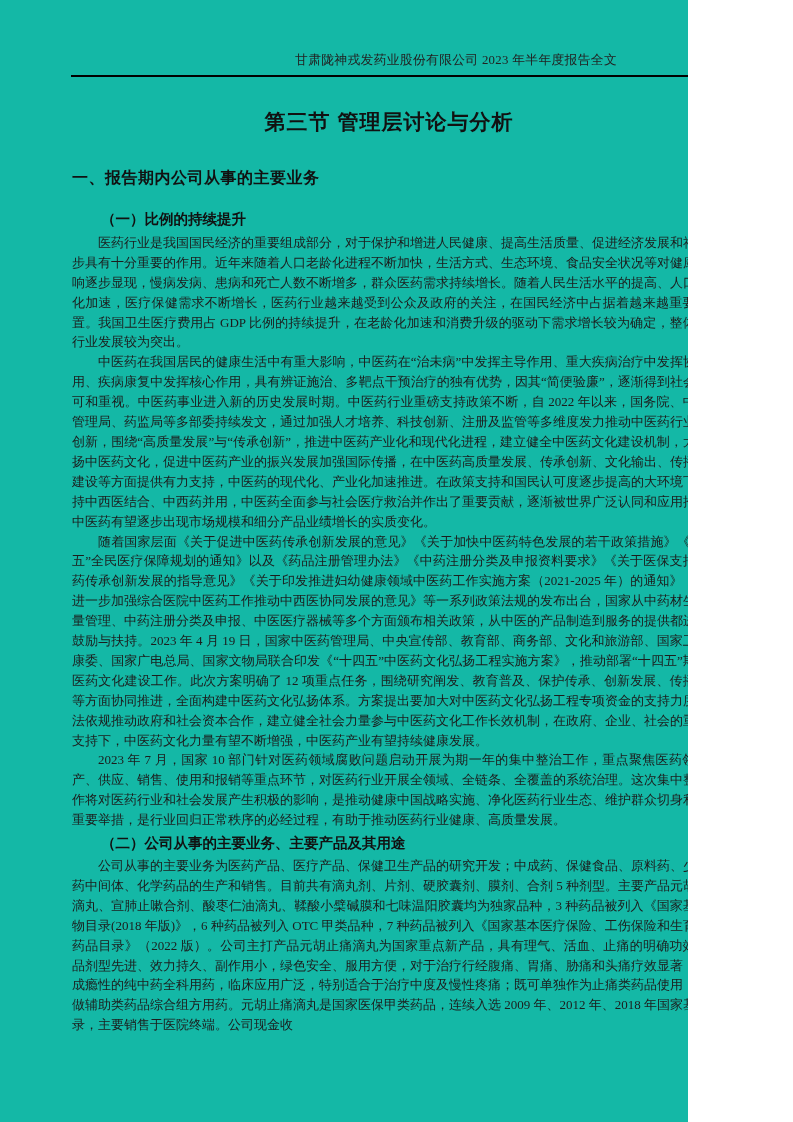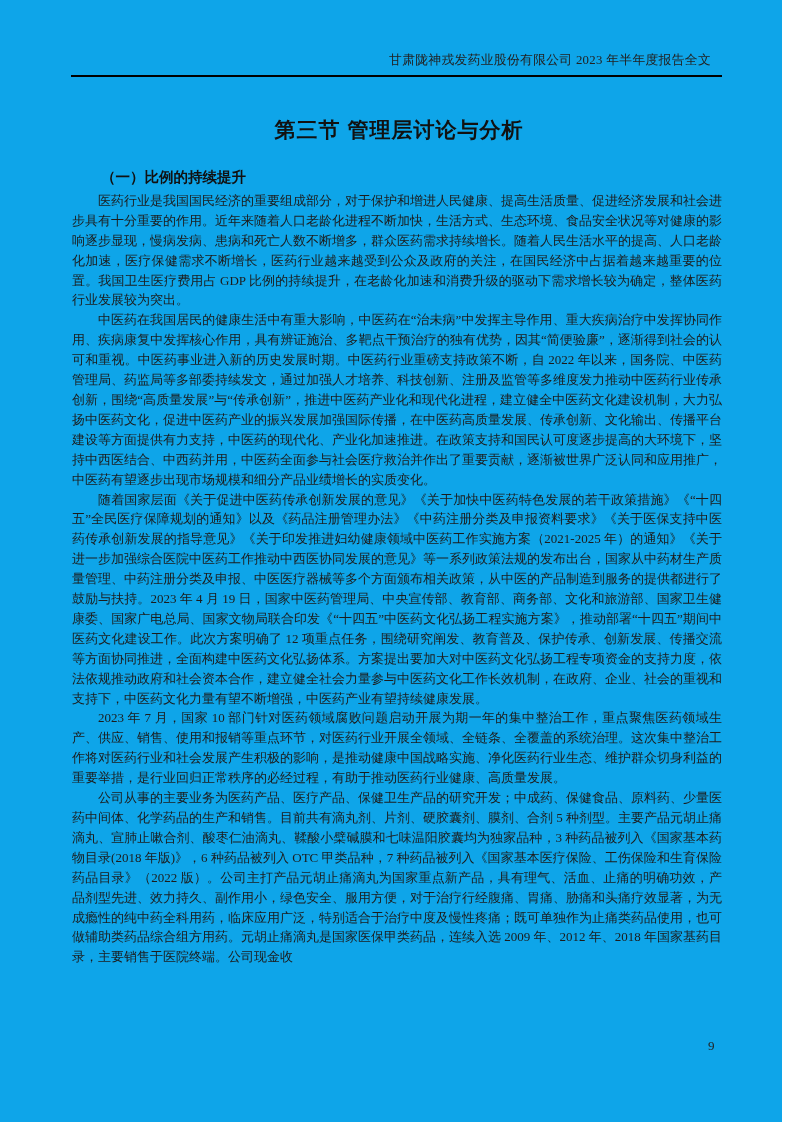--- a/index.html
+++ b/index.html
@@ -2,23 +2,23 @@
 <html><head>
 <meta charset="utf-8">
 <style>
   html, body {
     margin: 0;
     padding: 0;
     background: #ffffff;
   }
   .page {
     position: relative;
-    width: 782px;
+    width: 688px;
     height: 1122px;
-    background: #0ea5e9;
+    background: #14b8a6;
     color: #1c1c1c;
     font-family: "Liberation Serif", "DejaVu Serif", serif;
     overflow: hidden;
   }
   .page-header-text {
     position: absolute;
     top: 52px;
     right: 71px;
     font-size: 12.8px;
     letter-spacing: 0.3px;
@@ -37,22 +37,23 @@
   .chapter-title {
     position: absolute;
     top: 108px;
     left: 0;
     width: 100%;
     text-align: center;
     font-family: "Liberation Sans", "DejaVu Sans", sans-serif;
     font-size: 21px;
     font-weight: bold;
     color: #111;
-    margin: 8px;
+    margin: 0;
     letter-spacing: 1px;
+    padding-left: 45px;
   }
   .content {
     position: absolute;
     top: 168px;
     left: 72px;
     width: 650px;
   }
   .section-heading {
     font-family: "Liberation Sans", "DejaVu Sans", sans-serif;
     font-size: 16px;
@@ -96,31 +97,33 @@
 <div class="page">
 
   <div class="page-header-text">甘肃陇神戎发药业股份有限公司 2023 年半年度报告全文</div>
 
   <hr class="header-rule">
 
   <h1 class="chapter-title">第三节 管理层讨论与分析</h1>
 
   <div class="content">
 
+    <h2 class="section-heading">一、报告期内公司从事的主要业务</h2>
 
     <h3 class="subsection-heading">（一）比例的持续提升</h3>
 
     <p class="body-para">医药行业是我国国民经济的重要组成部分，对于保护和增进人民健康、提高生活质量、促进经济发展和社会进步具有十分重要的作用。近年来随着人口老龄化进程不断加快，生活方式、生态环境、食品安全状况等对健康的影响逐步显现，慢病发病、患病和死亡人数不断增多，群众医药需求持续增长。随着人民生活水平的提高、人口老龄化加速，医疗保健需求不断增长，医药行业越来越受到公众及政府的关注，在国民经济中占据着越来越重要的位置。我国卫生医疗费用占 GDP 比例的持续提升，在老龄化加速和消费升级的驱动下需求增长较为确定，整体医药行业发展较为突出。</p>
 
     <p class="body-para">中医药在我国居民的健康生活中有重大影响，中医药在“治未病”中发挥主导作用、重大疾病治疗中发挥协同作用、疾病康复中发挥核心作用，具有辨证施治、多靶点干预治疗的独有优势，因其“简便验廉”，逐渐得到社会的认可和重视。中医药事业进入新的历史发展时期。中医药行业重磅支持政策不断，自 2022 年以来，国务院、中医药管理局、药监局等多部委持续发文，通过加强人才培养、科技创新、注册及监管等多维度发力推动中医药行业传承创新，围绕“高质量发展”与“传承创新”，推进中医药产业化和现代化进程，建立健全中医药文化建设机制，大力弘扬中医药文化，促进中医药产业的振兴发展加强国际传播，在中医药高质量发展、传承创新、文化输出、传播平台建设等方面提供有力支持，中医药的现代化、产业化加速推进。在政策支持和国民认可度逐步提高的大环境下，坚持中西医结合、中西药并用，中医药全面参与社会医疗救治并作出了重要贡献，逐渐被世界广泛认同和应用推广，中医药有望逐步出现市场规模和细分产品业绩增长的实质变化。</p>
 
     <p class="body-para">随着国家层面《关于促进中医药传承创新发展的意见》《关于加快中医药特色发展的若干政策措施》《“十四五”全民医疗保障规划的通知》以及《药品注册管理办法》《中药注册分类及申报资料要求》《关于医保支持中医药传承创新发展的指导意见》《关于印发推进妇幼健康领域中医药工作实施方案（2021-2025 年）的通知》《关于进一步加强综合医院中医药工作推动中西医协同发展的意见》等一系列政策法规的发布出台，国家从中药材生产质量管理、中药注册分类及申报、中医医疗器械等多个方面颁布相关政策，从中医的产品制造到服务的提供都进行了鼓励与扶持。2023 年 4 月 19 日，国家中医药管理局、中央宣传部、教育部、商务部、文化和旅游部、国家卫生健康委、国家广电总局、国家文物局联合印发《“十四五”中医药文化弘扬工程实施方案》，推动部署“十四五”期间中医药文化建设工作。此次方案明确了 12 项重点任务，围绕研究阐发、教育普及、保护传承、创新发展、传播交流等方面协同推进，全面构建中医药文化弘扬体系。方案提出要加大对中医药文化弘扬工程专项资金的支持力度，依法依规推动政府和社会资本合作，建立健全社会力量参与中医药文化工作长效机制，在政府、企业、社会的重视和支持下，中医药文化力量有望不断增强，中医药产业有望持续健康发展。</p>
 
     <p class="body-para">2023 年 7 月，国家 10 部门针对医药领域腐败问题启动开展为期一年的集中整治工作，重点聚焦医药领域生产、供应、销售、使用和报销等重点环节，对医药行业开展全领域、全链条、全覆盖的系统治理。这次集中整治工作将对医药行业和社会发展产生积极的影响，是推动健康中国战略实施、净化医药行业生态、维护群众切身利益的重要举措，是行业回归正常秩序的必经过程，有助于推动医药行业健康、高质量发展。</p>
 
+    <h3 class="subsection-heading second">（二）公司从事的主要业务、主要产品及其用途</h3>
 
     <p class="body-para">公司从事的主要业务为医药产品、医疗产品、保健卫生产品的研究开发；中成药、保健食品、原料药、少量医药中间体、化学药品的生产和销售。目前共有滴丸剂、片剂、硬胶囊剂、膜剂、合剂 5 种剂型。主要产品元胡止痛滴丸、宣肺止嗽合剂、酸枣仁油滴丸、鞣酸小檗碱膜和七味温阳胶囊均为独家品种，3 种药品被列入《国家基本药物目录(2018 年版)》，6 种药品被列入 OTC 甲类品种，7 种药品被列入《国家基本医疗保险、工伤保险和生育保险药品目录》（2022 版）。公司主打产品元胡止痛滴丸为国家重点新产品，具有理气、活血、止痛的明确功效，产品剂型先进、效力持久、副作用小，绿色安全、服用方便，对于治疗行经腹痛、胃痛、胁痛和头痛疗效显著，为无成瘾性的纯中药全科用药，临床应用广泛，特别适合于治疗中度及慢性疼痛；既可单独作为止痛类药品使用，也可做辅助类药品综合组方用药。元胡止痛滴丸是国家医保甲类药品，连续入选 2009 年、2012 年、2018 年国家基药目录，主要销售于医院终端。公司现金收</p>
 
   </div>
 
   <div class="page-number">9</div>
 
 </div>
 
 </body></html>

